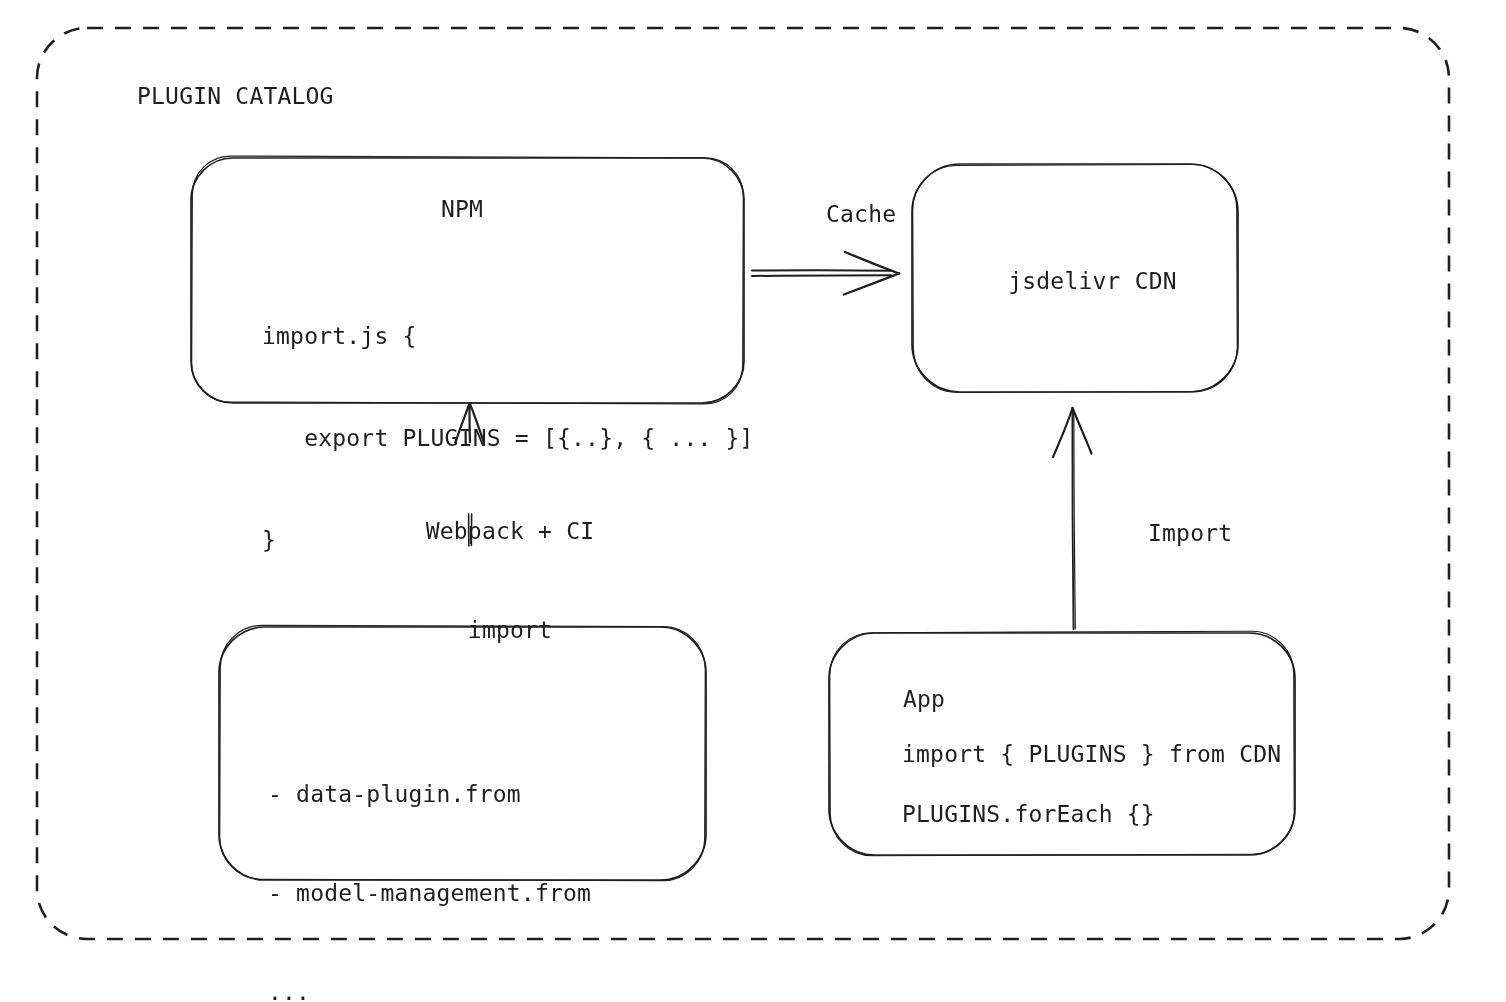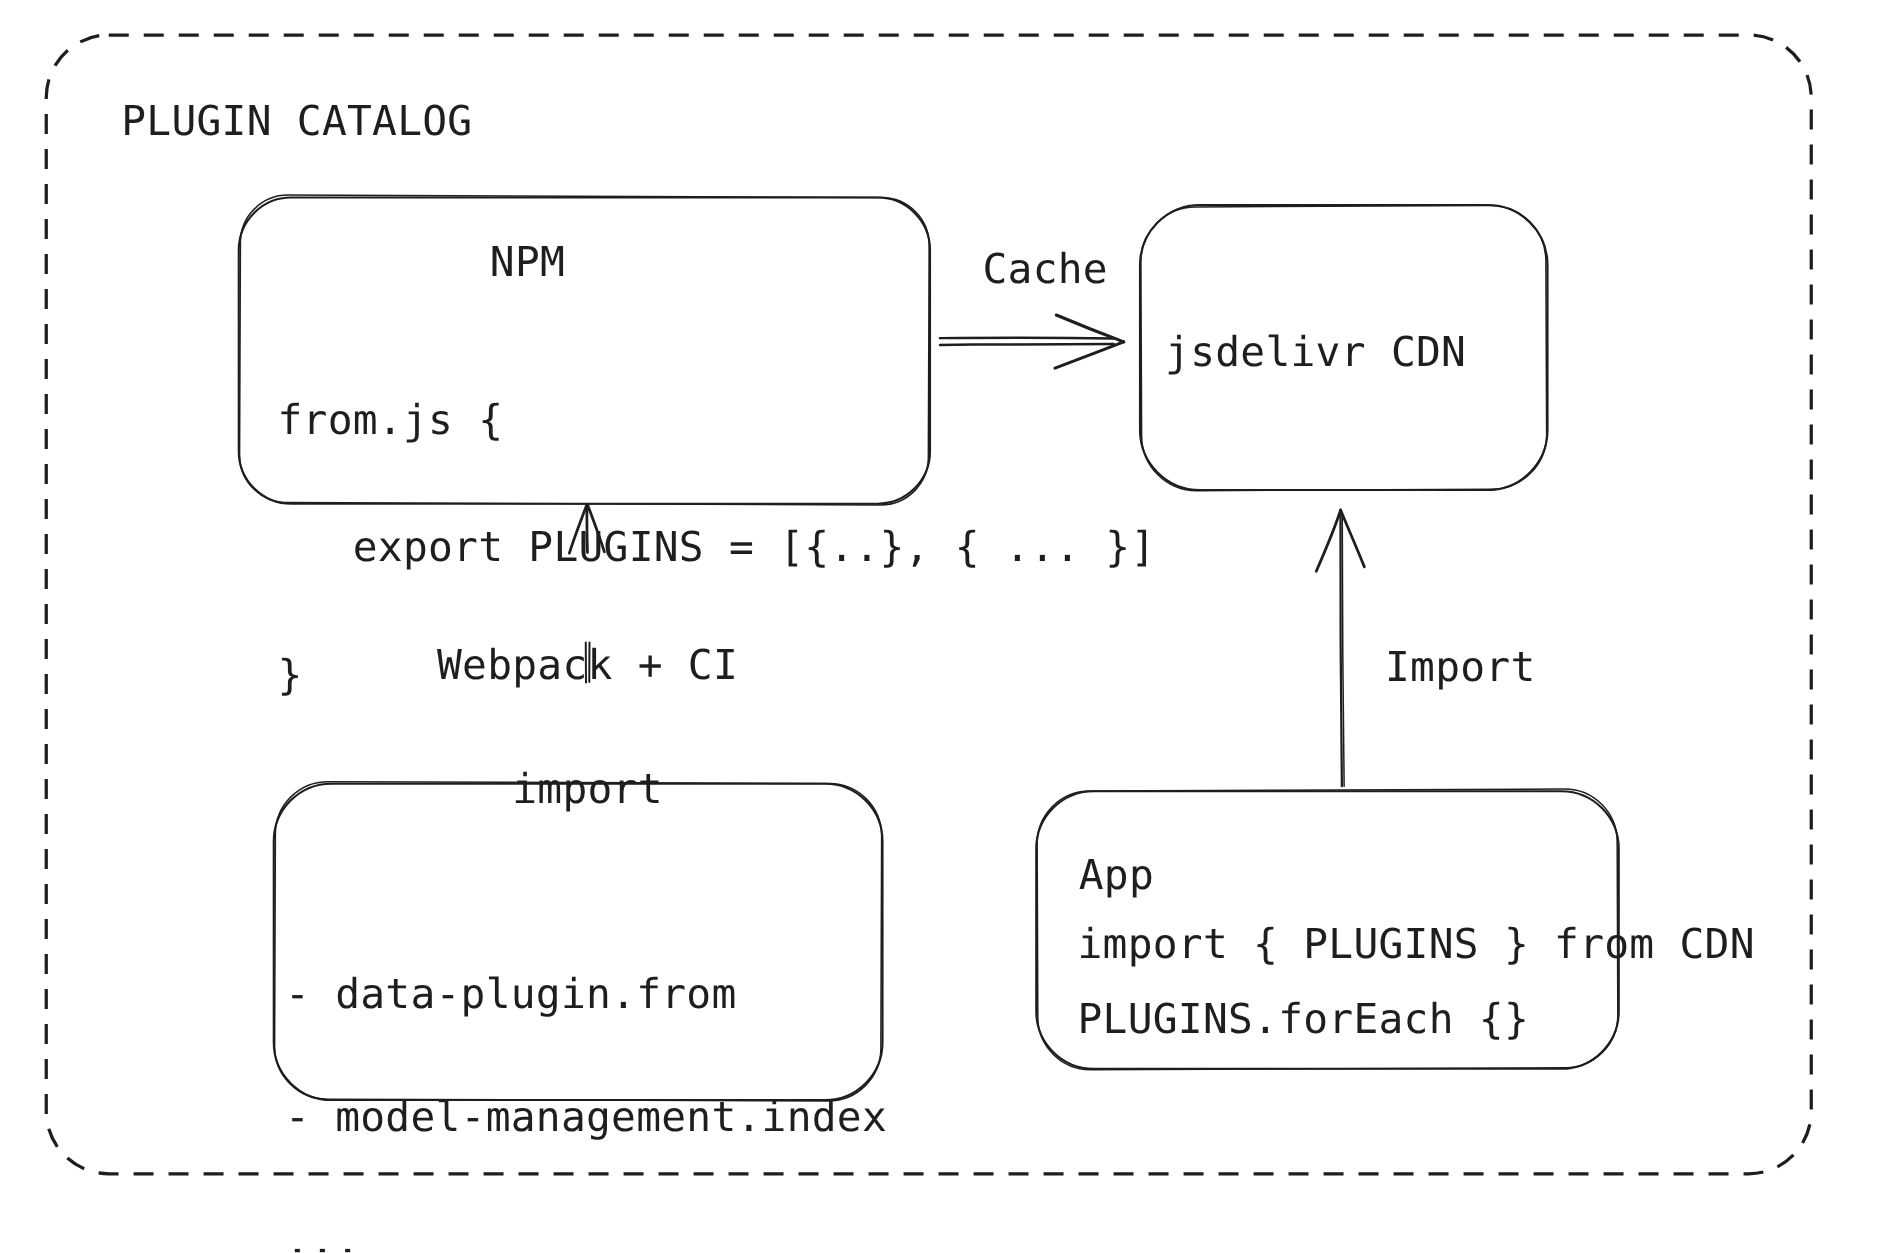--- a/index.html
+++ b/index.html
@@ -16,25 +16,26 @@
     font-family: "DejaVu Sans Mono", "Liberation Mono", monospace;
     color: #1e1e1e;
   }
   .canvas svg {
     position: absolute;
     left: 0;
     top: 0;
   }
   .t {
     position: absolute;
-    font-size: 33px;
+    font-size: 23px;
     line-height: 33px;
     white-space: pre;
     color: #1e1e1e;
     letter-spacing: 0.2px;
+    margin-left: 40px;
   }
   .center { text-align: center; }
   .code-line { white-space: pre; }
   .sketch { stroke: #1e1e1e; fill: none; }
 </style>
 </head>
 <body>
 
 <div class="canvas">
 
@@ -84,37 +85,37 @@
       <path class="sketch" d="M1075.3 629 C 1074.4 560, 1073.8 480, 1073.8 412" stroke-width="1.2"></path>
       <path class="sketch" d="M1053 457 C 1060 441, 1067.5 423.5, 1072.5 408" stroke-width="2.2"></path>
       <path class="sketch" d="M1091.5 453.5 C 1085 437.5, 1078 421.5, 1072.5 408" stroke-width="2.2"></path>
     </g>
   </svg>
 
   <div class="t" style="left:97px; top:80px;">PLUGIN CATALOG</div>
 
   <div class="t center" style="left:191px; top:193px; width:462px;">NPM</div>
   <div class="t" style="left:222px; top:251px; line-height:34px;">
-    <div class="code-line">from.js {</div>
+    <div class="code-line">import.js {</div>
     <div class="code-line">   export PLUGINS = [{..}, { ... }]</div>
     <div class="code-line">}</div>
   </div>
 
   <div class="t" style="left:786px; top:198px;">Cache</div>
 
   <div class="t center" style="left:912px; top:265px; width:281px;">jsdelivr CDN</div>
 
   <div class="t center" style="left:320px; top:449px; width:300px;">
     <div>Webpack + CI</div>
     <div>import</div>
   </div>
 
   <div class="t" style="left:228px; top:712px;">
     <div class="code-line">- data-plugin.from</div>
-    <div class="code-line">- model-management.index</div>
+    <div class="code-line">- model-management.from</div>
     <div class="code-line">...</div>
   </div>
 
   <div class="t" style="left:1108px; top:517px;">Import</div>
 
   <div class="t" style="left:863px; top:683px;">App</div>
   <div class="t" style="left:862px; top:738px;">import { PLUGINS } from CDN</div>
   <div class="t" style="left:862px; top:798px;">PLUGINS.forEach {}</div>
 
 </div>

